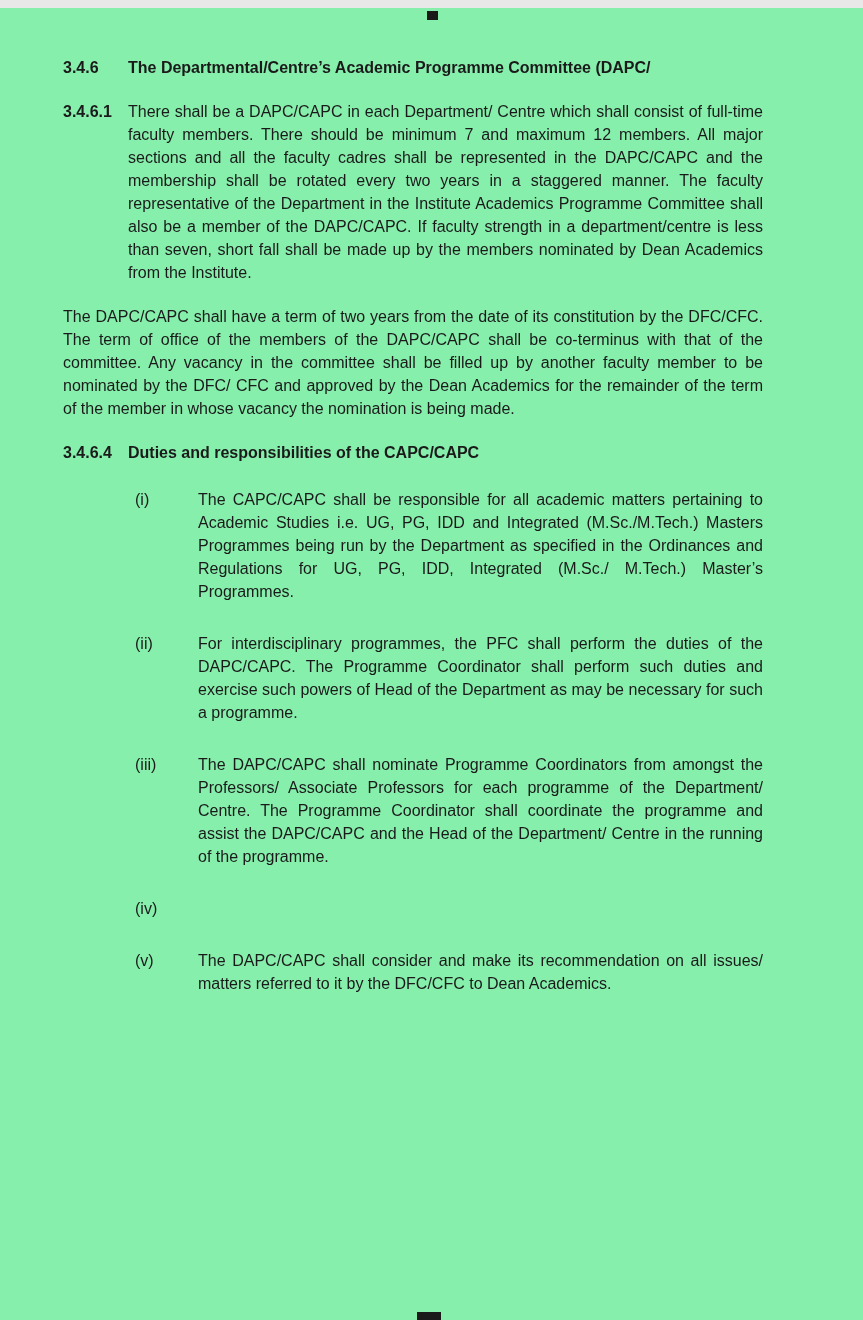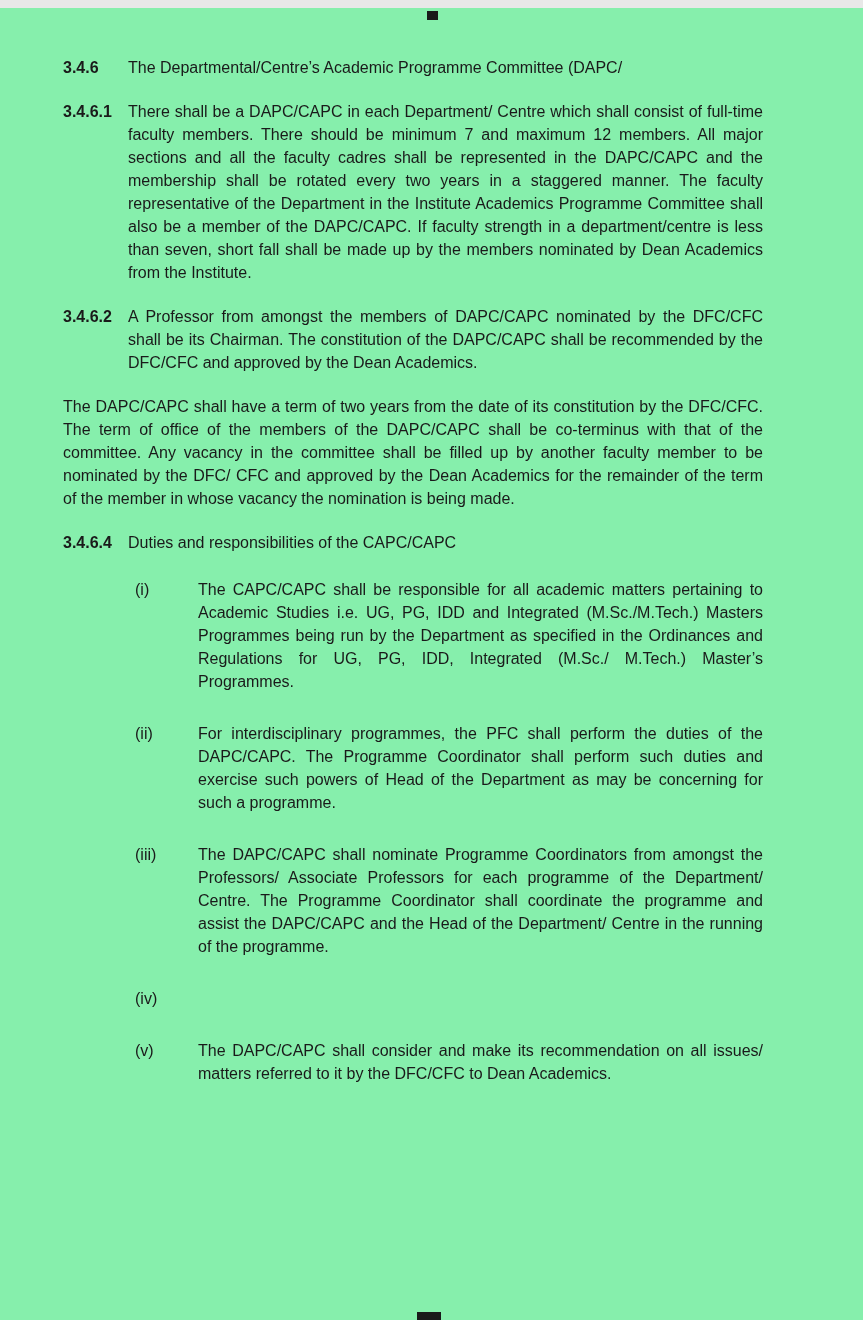--- a/index.html
+++ b/index.html
@@ -17,21 +17,21 @@
   }
   .content {
     position: absolute;
     left: 63px;
     top: 48px;
     width: 700px;
   }
   .item { display: flex; margin-bottom: 21px; }
   .item .num { flex: 0 0 65px; font-weight: 700; }
   .item .body { flex: 1; text-align: justify; }
-  .item.heading .body { font-weight: 400; text-align: left; }
+  .item.heading .body { font-weight: 700; text-align: left; }
   .item.duties-heading { margin-bottom: 24px; }
   .subs { margin-left: 72px; }
   .sub { display: flex; margin-bottom: 29px; }
   .sub .slabel { flex: 0 0 63px; }
   .sub .sbody { flex: 1; text-align: justify; }
   .crop-mark { position: absolute; background: #1a1a1a; }
   .crop-mark.top { left: 427px; top: 3px; width: 11px; height: 9px; }
   .crop-mark.bottom { left: 417px; top: 1304px; width: 24px; height: 11px; }
 </style>
 </head>
@@ -48,44 +48,40 @@
       <div class="body">
         <div>The Departmental/Centre’s Academic Programme Committee (DAPC/</div>
       </div>
     </div>
 
     <div class="item">
       <div class="num">3.4.6.1</div>
       <div class="body">There shall be a DAPC/CAPC in each Department/ Centre which shall consist of full-time faculty members. There should be minimum 7 and maximum 12 members. All major sections and all the faculty cadres shall be represented in the DAPC/CAPC and the membership shall be rotated every two years in a staggered manner.  The faculty representative of the Department in the Institute Academics Programme Committee shall also be a member of the DAPC/CAPC. If faculty strength in a department/centre is less than seven, short fall shall be made up by the members nominated by Dean Academics from the Institute.</div>
     </div>
 
-    <div class="item">
-      <div class="num">3.4.6.2</div>
-      <div class="body">A Professor from amongst the members of DAPC/CAPC nominated by the DFC/CFC shall be its Chairman. The constitution of the DAPC/CAPC shall be recommended by the DFC/CFC and approved by the Dean Academics.</div>
-    </div>
 
     <div class="item">
       <div class="body">The DAPC/CAPC shall have a term of two years from the date of its constitution by the DFC/CFC. The term of office of the members of the DAPC/CAPC shall be co-terminus with that of the committee. Any vacancy in the committee shall be filled up by another faculty member to be nominated by the DFC/ CFC and approved by the Dean Academics for the remainder of the term of the member in whose vacancy the nomination is being made.</div>
     </div>
 
     <div class="item heading duties-heading">
       <div class="num">3.4.6.4</div>
       <div class="body">Duties and responsibilities of the CAPC/CAPC</div>
     </div>
 
     <div class="subs">
 
       <div class="sub">
         <div class="slabel">(i)</div>
         <div class="sbody">The CAPC/CAPC shall be responsible for all academic matters pertaining to Academic Studies i.e. UG, PG, IDD and Integrated (M.Sc./M.Tech.) Masters Programmes being run by the Department as specified in the Ordinances and Regulations for UG, PG, IDD, Integrated  (M.Sc./ M.Tech.) Master’s Programmes.</div>
       </div>
 
       <div class="sub">
         <div class="slabel">(ii)</div>
-        <div class="sbody">For interdisciplinary programmes, the PFC shall perform the duties of the DAPC/CAPC. The Programme Coordinator shall perform such duties and exercise such powers of Head of the Department as may be concerning for such a programme.</div>
+        <div class="sbody">For interdisciplinary programmes, the PFC shall perform the duties of the DAPC/CAPC. The Programme Coordinator shall perform such duties and exercise such powers of Head of the Department as may be necessary for such a programme.</div>
       </div>
 
       <div class="sub">
         <div class="slabel">(iii)</div>
         <div class="sbody">The DAPC/CAPC shall nominate Programme Coordinators from amongst the Professors/ Associate Professors for each programme of the Department/ Centre. The Programme Coordinator shall coordinate the programme and assist the DAPC/CAPC and the Head of the Department/ Centre in the running of the programme.</div>
       </div>
 
       <div class="sub">
         <div class="slabel">(iv)</div>
       </div>

